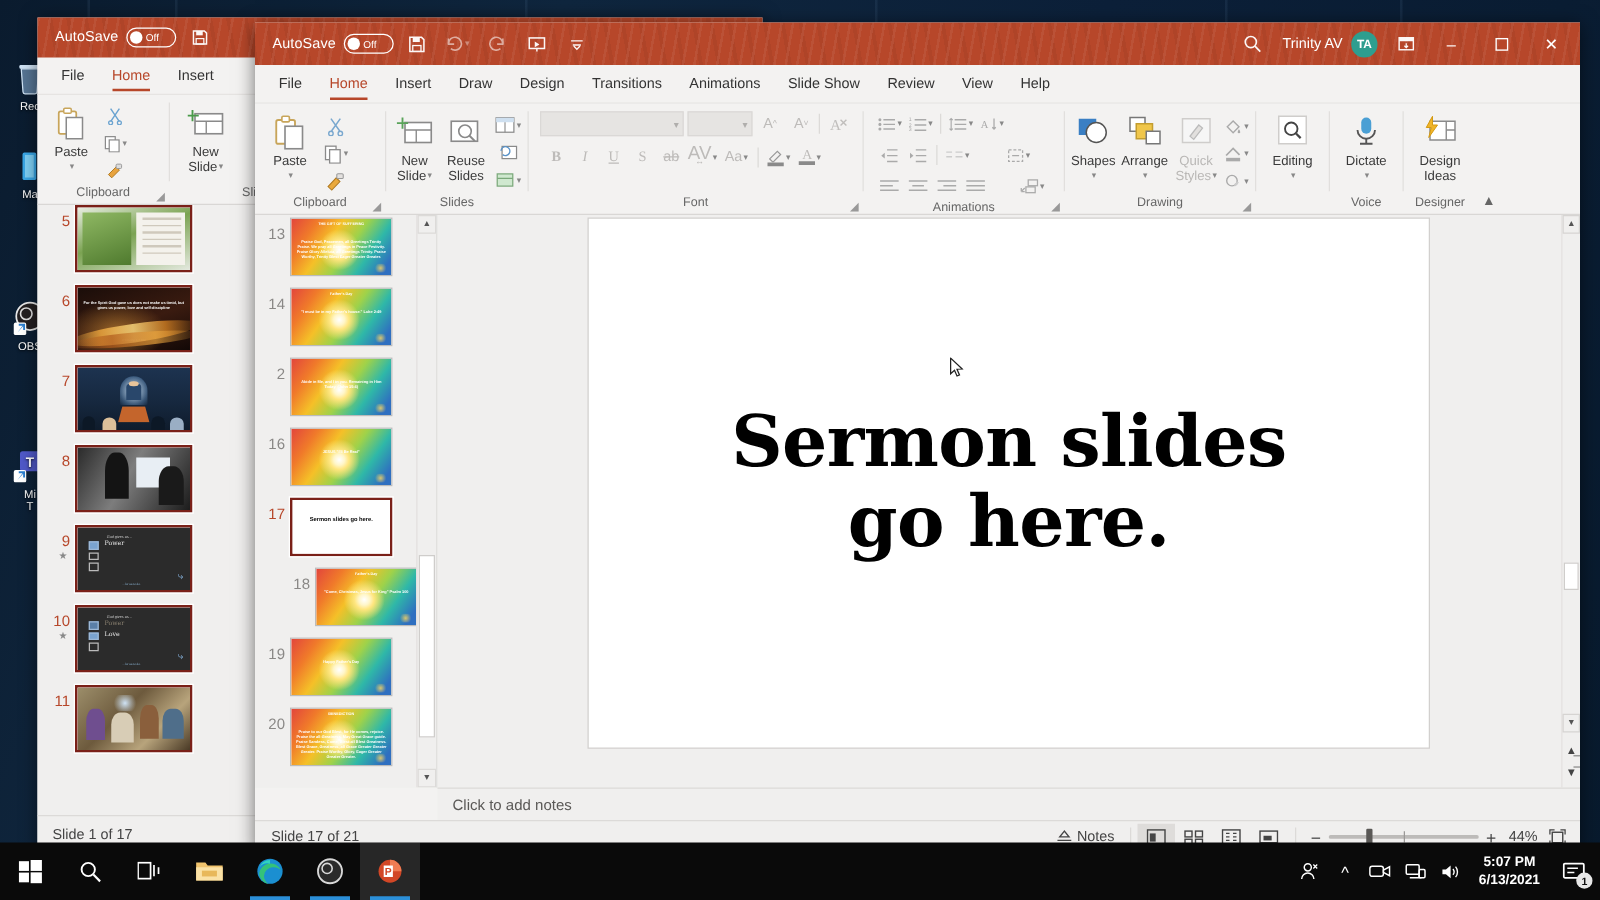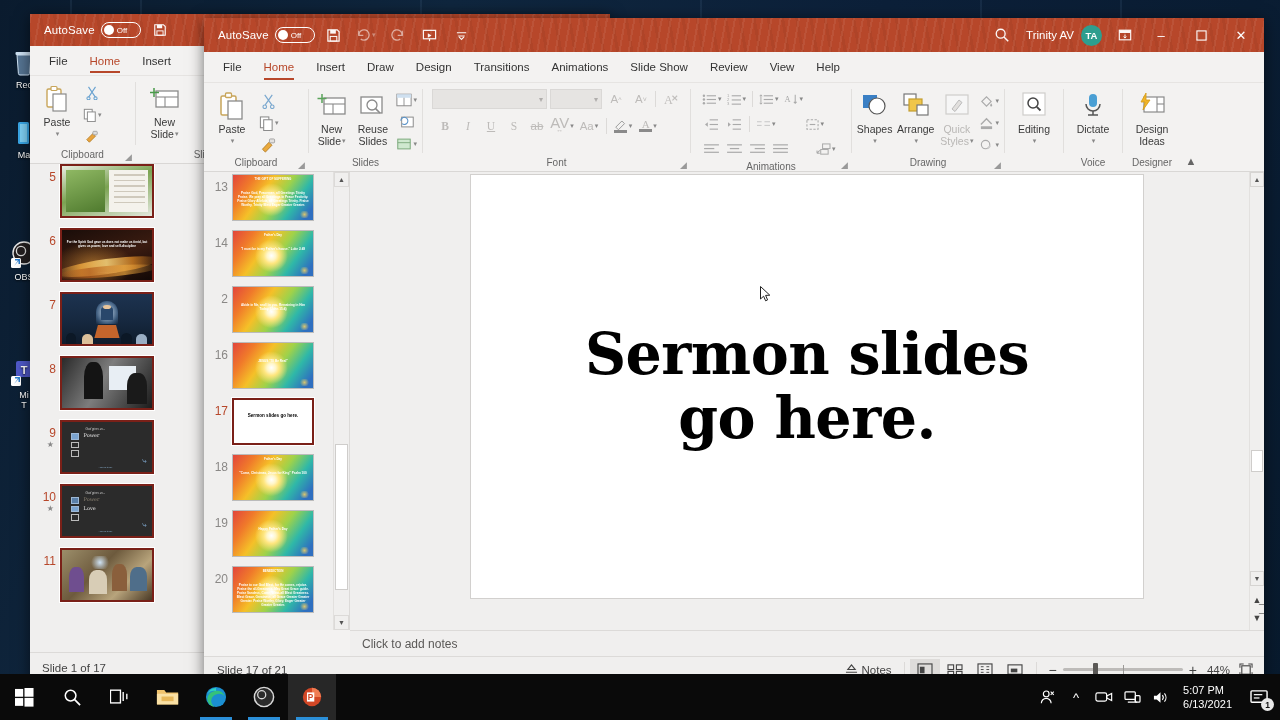--- a/index.html
+++ b/index.html
@@ -206,21 +206,21 @@
     position: relative;
   }
   .tb-app.running::after {
     content: ''; position: absolute; bottom: 0; left: 8px; right: 8px; height: 3px; background: #2b8fd8;
   }
   .tb-app.active { background: rgba(255,255,255,.12); }
   .tray { margin-left: auto; display: flex; align-items: center; gap: 2px; padding-right: 4px;
           color: #fff; font-size: 11px; }
   .tray-ic { width: 26px; height: 34px; display: flex; align-items: center; justify-content: center;
              color: #fff; font-size: 13px; }
-  .clock { line-height: 14px; font-size: 11px; padding: 0 8px; color: #fff; }
+  .clock { text-align: center; line-height: 14px; font-size: 11px; padding: 0 8px; color: #fff; font-weight: bold; }
   .notif { position: relative; width: 34px; height: 34px; display: flex; align-items: center; justify-content: center; color: #fff; }
   .notif .badge {
     position: absolute; right: 2px; bottom: 3px; width: 13px; height: 13px; border-radius: 50%;
     background: #e8e8e8; color: #111; font-size: 8.5px; display: flex; align-items: center; justify-content: center;
     font-weight: bold;
   }
 
   svg { display: block; }
 </style>
 </head>
@@ -1031,21 +1031,21 @@
                 <div style="position:absolute;right:4%;bottom:5%;width:14%;height:16%;background:radial-gradient(circle,#ffd75e 0%,transparent 70%);opacity:.8"></div>
               </div>
             </div>
             <div class="thumb-row" style="padding-top: 9px;">
               <div class="thumb-num sel">17</div>
               <div class="thumb-box sel" style="width: 82px; height: 47px;">
                 <div class="art white"></div>
                 <div class="mini-txt sermon" style="top:30%">Sermon slides go here.</div>
               </div>
             </div>
-            <div class="thumb-row" style="padding-top: 9px;">
+            <div class="thumb-row" style="padding-top: 9px; margin-left: 20px;">
               <div class="thumb-num">18</div>
               <div class="thumb-box" style="width: 82px; height: 47px;">
                 <div class="art rainbow"></div>
                 <div class="mini-txt" style="top:5%;font-size:3px">Father's Day</div>
                 <div class="mini-txt" style="top:36%;">"Come, Christmas, Jesus for King" Psalm 100</div>
                 <div style="position:absolute;right:4%;bottom:5%;width:14%;height:16%;background:radial-gradient(circle,#ffd75e 0%,transparent 70%);opacity:.8"></div>
               </div>
             </div>
             <div class="thumb-row" style="padding-top: 9px;">
               <div class="thumb-num">19</div>

